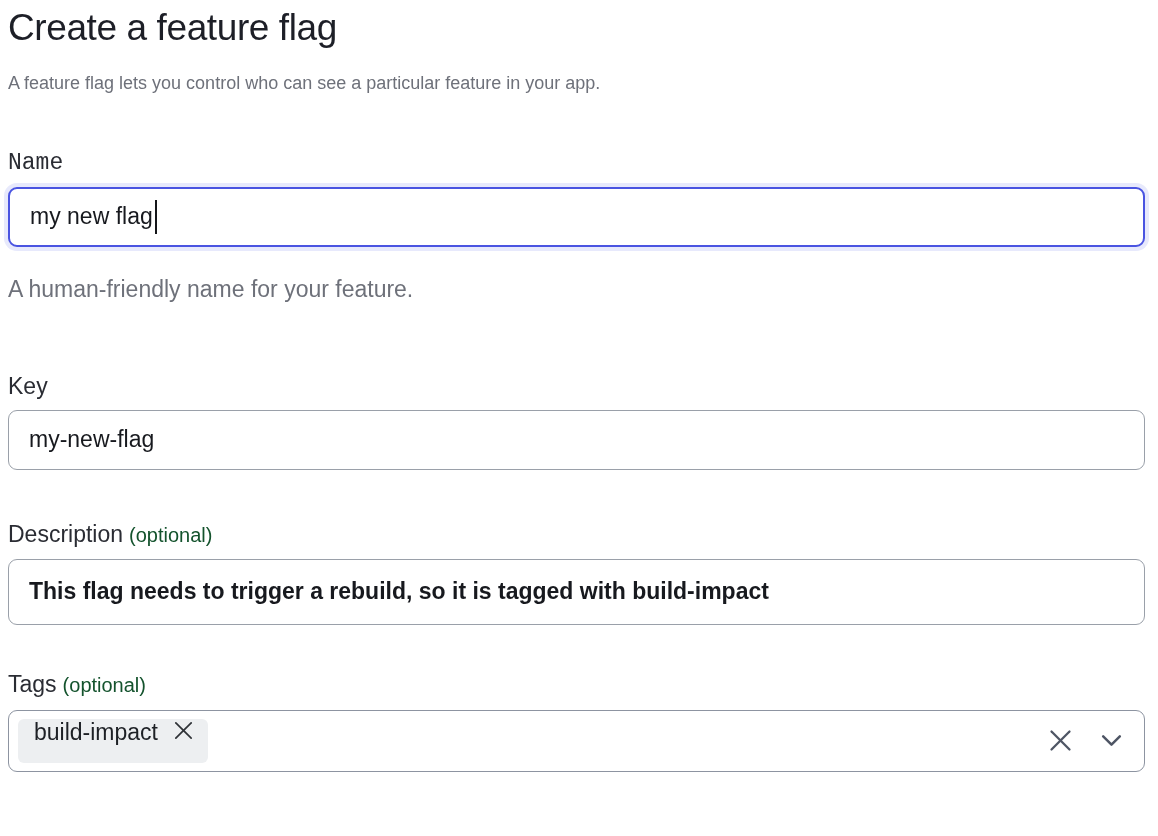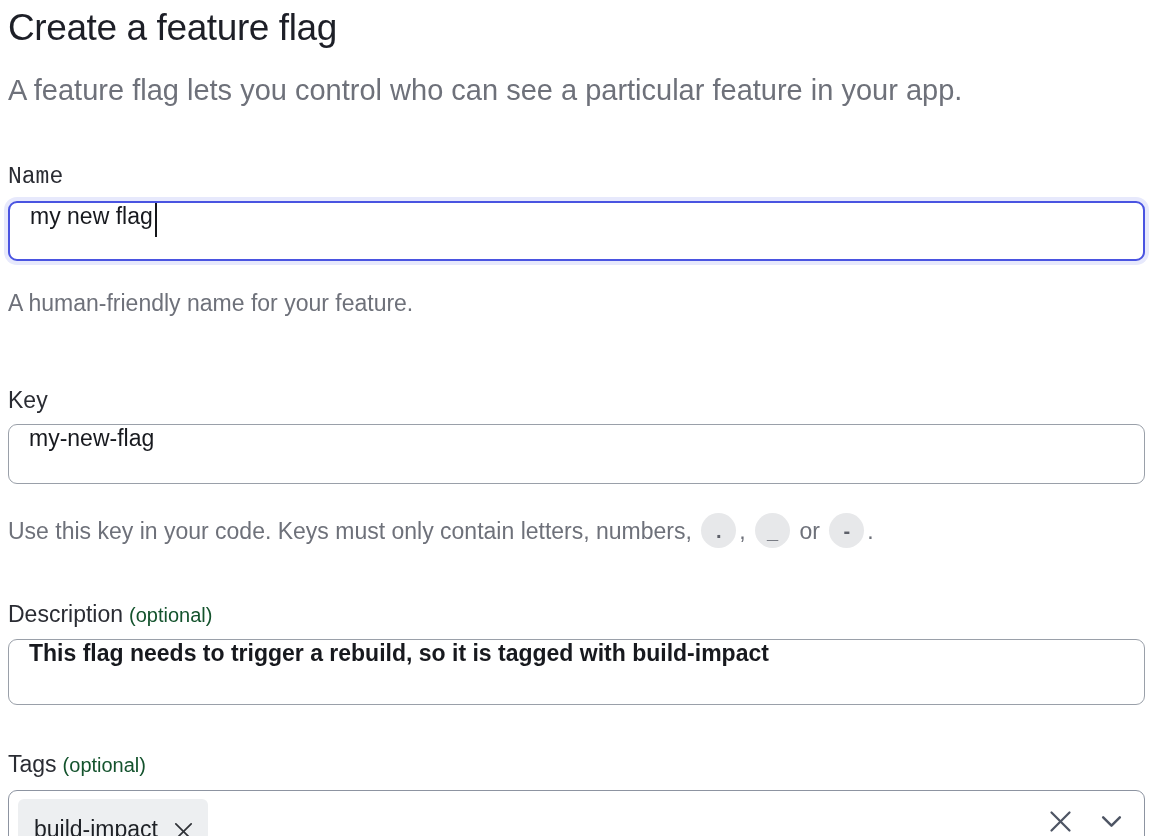--- a/index.html
+++ b/index.html
@@ -14,21 +14,21 @@
   .page-title {
     margin: 4px 0 0;
     font-size: 37px;
     font-weight: 500;
     letter-spacing: -0.4px;
     color: #1d1f27;
     line-height: 1.2;
   }
   .page-subtitle {
     margin: 22px 0 0;
-    font-size: 29px;
+    font-size: 18px;
     color: #6e717a;
     line-height: 1.3;
   }
 
   .field-label {
     display: block;
     font-size: 23px;
     color: #2a2c33;
     line-height: 25px;
   }
@@ -43,21 +43,21 @@
   }
 
   .text-input {
     margin-top: 11px;
     height: 60px;
     width: 100%;
     border: 1.5px solid #9aa0a9;
     border-radius: 9px;
     background: #ffffff;
     display: flex;
-    align-items: flex-start;
+    align-items: center;
     padding: 0 20px;
     font-size: 23px;
     color: #17191e;
   }
   .text-input.focused {
     border: 2px solid #4a54e1;
     box-shadow: 0 0 0 4px #e7e9fc;
   }
   .text-input.tall { height: 66px; font-weight: bold; }
   .caret {
@@ -108,21 +108,21 @@
     width: 100%;
     border: 1.5px solid #8d94a1;
     border-radius: 9px;
     background: #ffffff;
     display: flex;
     align-items: center;
     padding: 0 20px 0 9px;
   }
   .tag-chip {
     display: inline-flex;
-    align-items: flex-end;
+    align-items: flex-start;
     gap: 14px;
     height: 44px;
     padding: 0 13px 0 16px;
     background: #edeff1;
     border-radius: 6px;
     font-size: 23px;
     color: #1e2126;
   }
   .chip-x { cursor: pointer; display: inline-flex; }
   .tags-spacer { flex: 1; }
@@ -142,27 +142,20 @@
     <span>my new flag</span>
     <span class="caret"></span>
   </div>
   <p class="helper">A human-friendly name for your feature.</p>
 
   <label class="field-label mt-key">Key</label>
   <div class="text-input">
     <span>my-new-flag</span>
   </div>
   <div class="helper helper-multiline">
-    <div class="helper-line">
-      <span>Use this key in your code. Keys must only contain letters, numbers,</span>
-      <span class="badge badge-round">.</span><span>,</span>
-      <span class="badge badge-round">_</span>
-      <span>or</span>
-      <span class="badge badge-round">-</span><span>.</span>
-    </div>
   </div>
 
   <label class="field-label mt-desc">
     <span>Description</span><span class="optional">(optional)</span>
   </label>
   <div class="text-input tall">
     <span>This flag needs to trigger a rebuild, so it is tagged with build-impact</span>
   </div>
 
   <label class="field-label mt-tags">

